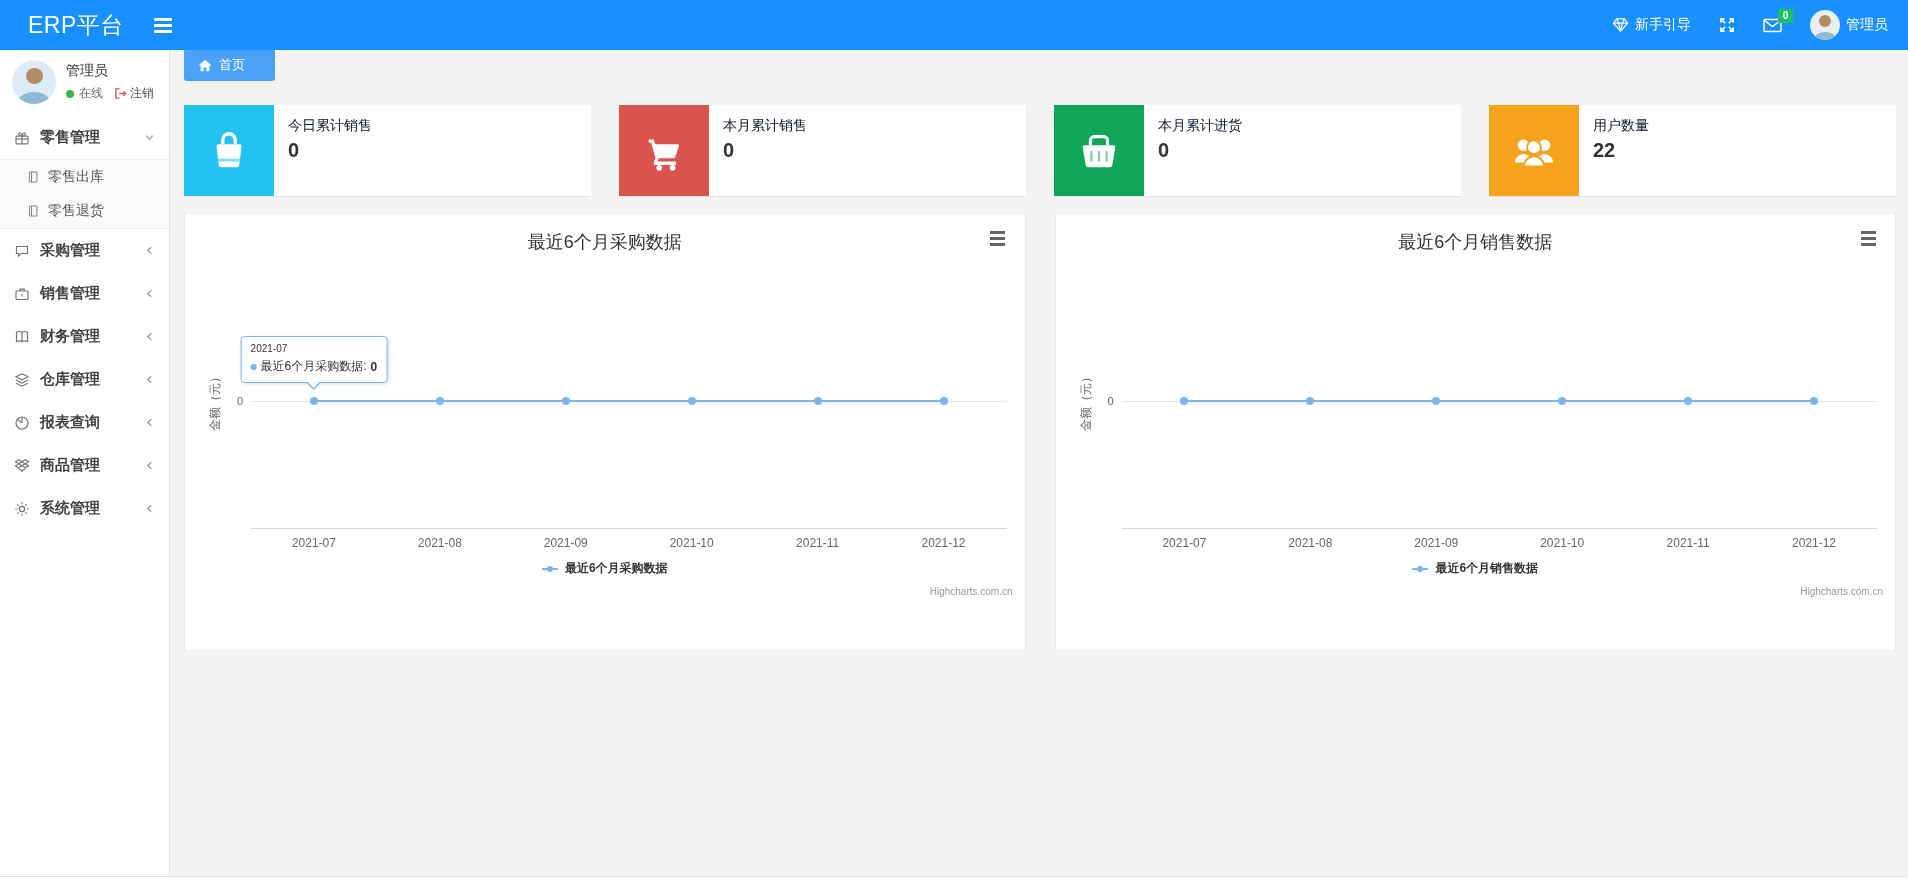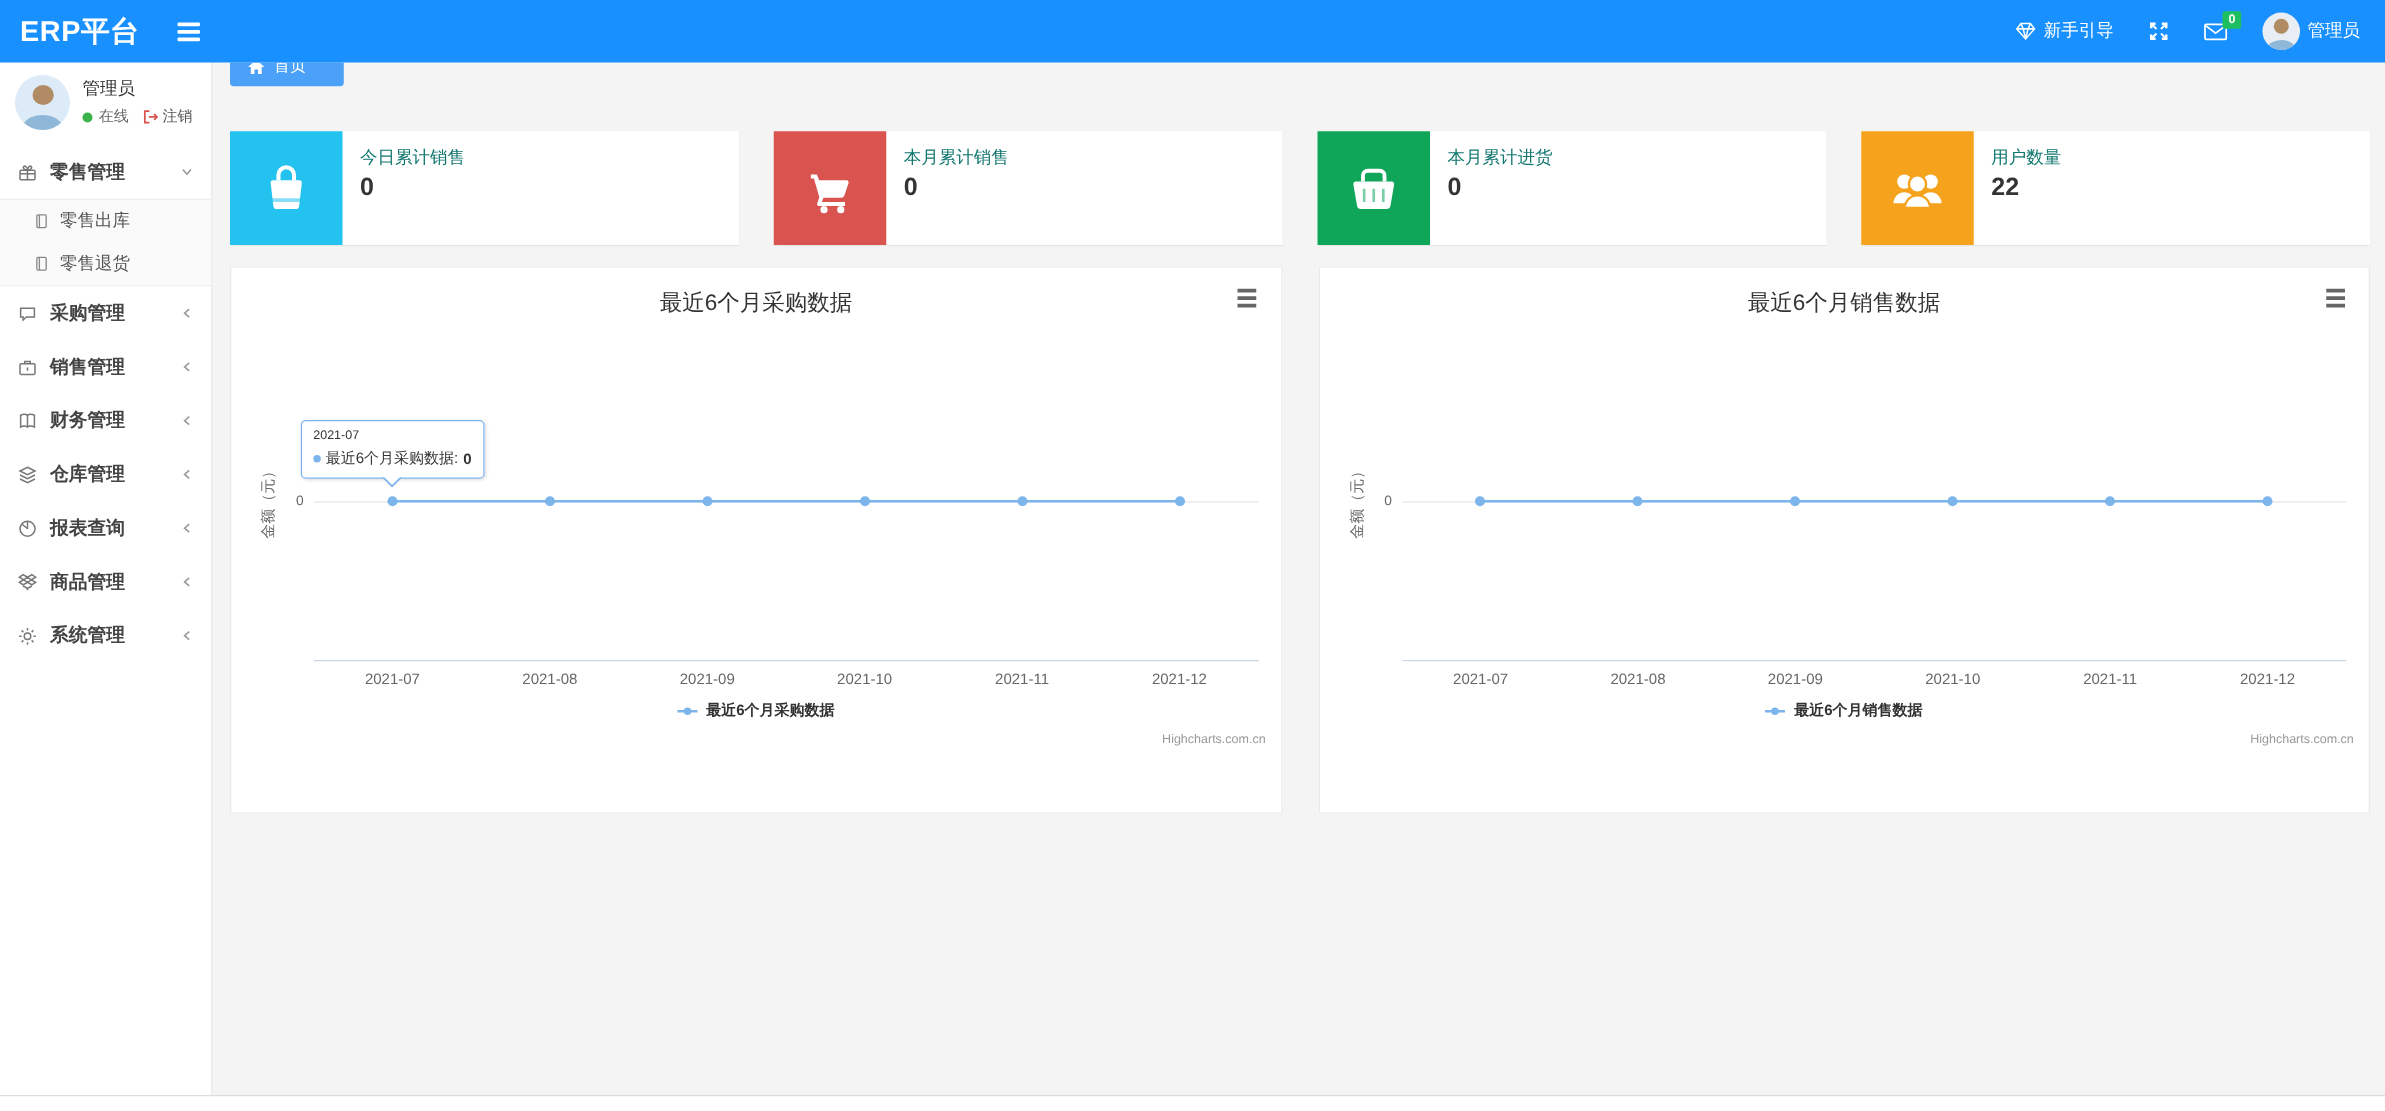--- a/index.html
+++ b/index.html
@@ -2,21 +2,21 @@
 <html><head>
 <meta charset="utf-8">
 <style>
   * { margin:0; padding:0; box-sizing:border-box; }
   html,body { width:1908px; height:889px; overflow:hidden; }
   body { font-family:"Liberation Sans","DejaVu Sans",sans-serif; background:#f4f4f4; color:#333; }
   .app { position:relative; width:1908px; height:889px; }
 
   
   .topbar { position:absolute; top:0; left:0; right:0; height:50px; background:#1890ff; display:flex; align-items:center; z-index:30; }
-  .brand { color:#fff; font-size:23px; font-weight:bold; margin-left:16px; letter-spacing:.5px; }
+  .brand { color:#fff; font-size:23px; font-weight:normal; margin-left:28px; letter-spacing:.5px; }
   .burger { margin-left:26px; display:flex; flex-direction:column; gap:3px; cursor:pointer; padding:4px; }
   .burger span { display:block; width:18px; height:3px; background:#fff; border-radius:1px; }
   .topbar-right { margin-left:auto; margin-right:20px; display:flex; align-items:center; gap:28px; color:#fff; font-size:14px; }
   .top-item { display:flex; align-items:center; gap:6px; cursor:pointer; }
   .mail-wrap { position:relative; cursor:pointer; }
   .mail-badge { position:absolute; top:-9px; right:-11px; background:#1dbf60; color:#fff; font-size:10px; line-height:14px; min-width:15px; text-align:center; padding:0 3px; border-radius:2px; font-weight:bold; }
   .top-avatar { width:30px; height:30px; border-radius:50%; background:#e8eef4; overflow:hidden; position:relative; }
   .top-avatar .head { position:absolute; top:5px; left:9px; width:12px; height:12px; border-radius:50%; background:#b08b63; }
   .top-avatar .bodyp { position:absolute; bottom:-6px; left:4px; width:22px; height:14px; border-radius:50% 50% 0 0; background:#8fb8d8; }
 
@@ -34,29 +34,29 @@
   .menu { list-style:none; }
   .menu-item { display:flex; align-items:center; gap:10px; padding:12px 14px; font-size:15px; font-weight:600; color:#444; cursor:pointer; }
   .menu-item svg.mi { flex:none; }
   .menu-item .chev { margin-left:auto; color:#999; display:flex; }
   .submenu { background:#fafafa; border-top:1px solid #ededed; border-bottom:1px solid #ededed; list-style:none; }
   .submenu-item { display:flex; align-items:center; gap:8px; padding:8px 14px 8px 26px; font-size:14px; color:#555; cursor:pointer; }
 
   
   .main { position:absolute; top:50px; left:171px; right:0; bottom:13px; overflow:hidden; }
   .tabbar { height:37px; display:flex; align-items:flex-end; padding-left:13px; }
-  .tab-home { display:flex; align-items:center; gap:7px; background:#4ba0f8; color:#fff; font-size:13px; padding:7px 30px 7px 14px; border-radius:3px; margin-bottom:18px; cursor:pointer; }
+  .tab-home { display:flex; align-items:center; gap:7px; background:#4ba0f8; color:#fff; font-size:13px; padding:7px 30px 7px 14px; border-radius:3px; margin-bottom:6px; cursor:pointer; }
   .footer-strip { position:absolute; bottom:0; left:0; right:0; height:13px; background:#fff; border-top:1px solid #ddd; z-index:25; }
 
   
   .cards { display:flex; gap:28px; padding:18px 12px 0 13px; }
   .card { flex:1; height:91px; background:#fff; display:flex; box-shadow:0 1px 1px rgba(0,0,0,0.06); }
   .card-icon { width:90px; height:91px; flex:none; display:flex; align-items:center; justify-content:center; }
   .card-body { padding:12px 0 0 14px; }
-  .card-title { font-size:14px; color:#0f766e;font-family:Liberation Mono, monospace; }
+  .card-title { font-size:14px; color:#0f172a;font-family:Liberation Mono, monospace; }
   .card-value { font-size:20px; font-weight:bold; color:#333; margin-top:4px; }
 
   
   .panels { display:flex; gap:29px; padding:17px 12px 0 13px; }
   .panel { flex:1; background:#fff; border:1px solid #e7eaec; height:438px; }
   .panel-head { height:41px; display:flex; align-items:center; gap:9px; padding:0 14px; font-size:14px; color:#555; border-bottom:1px solid #f2f2f2; }
   .hc-chart { position:relative; height:394px; overflow:hidden; }
 
   
   .hc-title { position:absolute; top:16px; left:0; right:0; text-align:center; font-size:18px; color:#333; }

